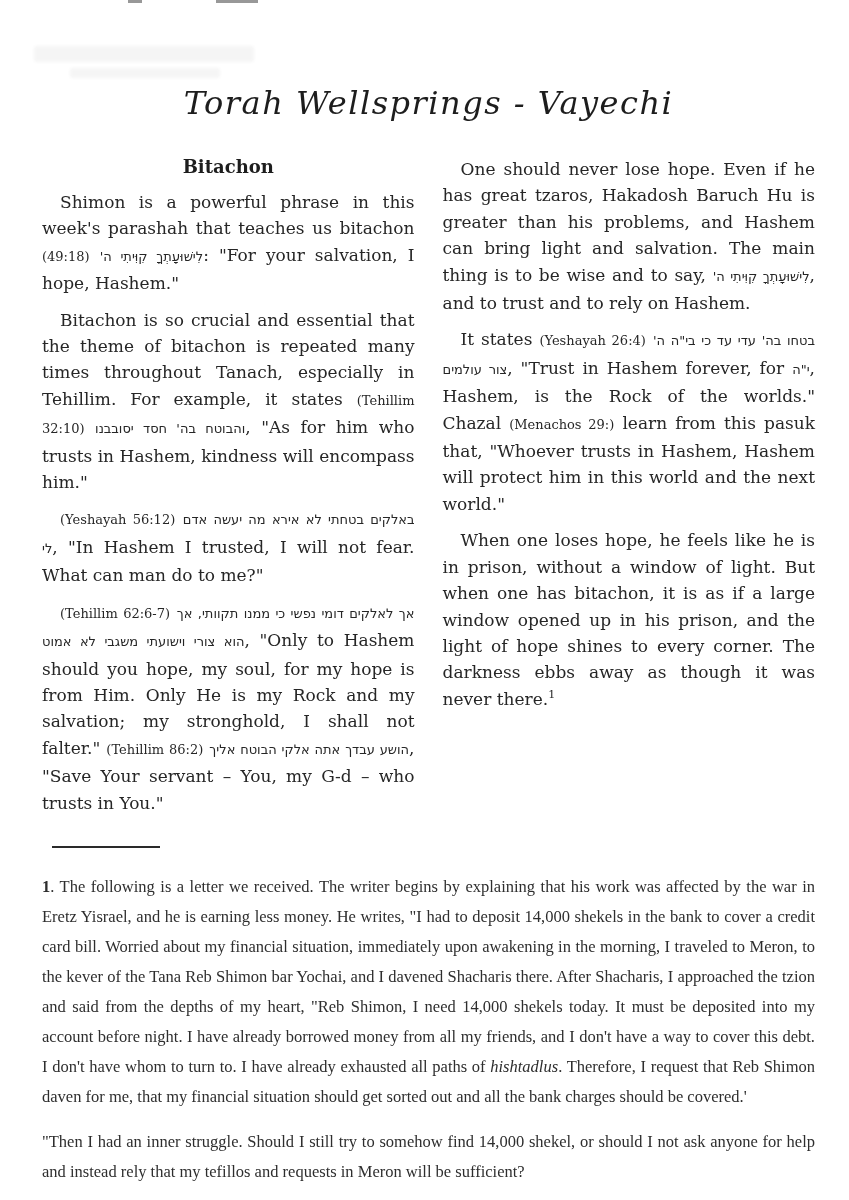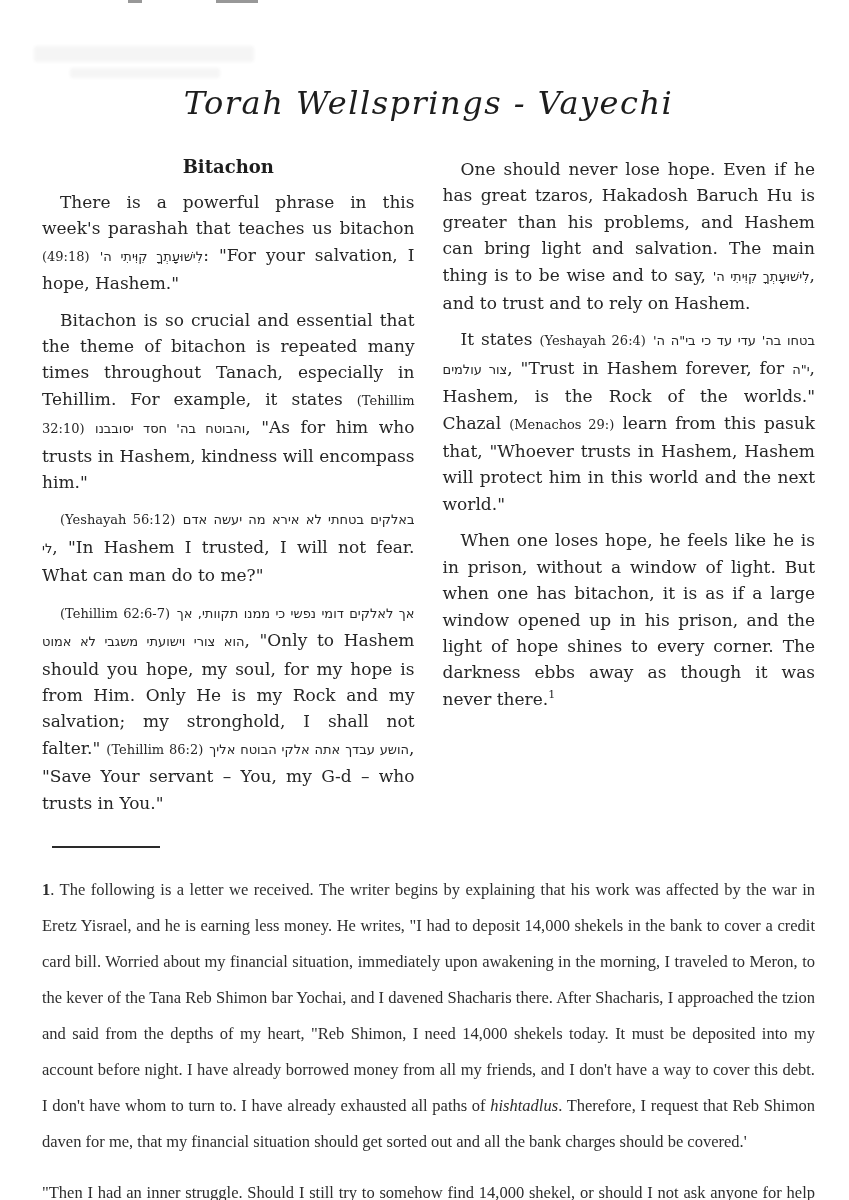--- a/index.html
+++ b/index.html
@@ -74,21 +74,21 @@
   .fn-divider{
     width:108px;
     border:none;
     border-top:2px solid #2a2a2a;
     margin:20px 0 24px 10px;
   }
   .footnote p{
     margin:0 0 15px 0;
     font-family:"Liberation Serif", serif;
     font-size:16.5px;
-    line-height:36px;
+    line-height:30px;
     text-align:justify;
     color:#2e2e2e;
   }
 </style>
 </head>
 <body>
 
 <div class="page">
   <span class="speck s1"></span>
   <span class="speck s2"></span>
@@ -96,21 +96,21 @@
       <i></i>
       <i></i>
     </div>
 
   <h1 class="title">Torah Wellsprings - Vayechi</h1>
 
   <div class="columns">
     <div class="col">
       <h2 class="colhead">Bitachon</h2>
       <div>
-          <p><span>There is a powerful phrase in this week's parashah that teaches us bitachon </span><span class="cite">(49:18)</span><span> </span><span class="heb">לִישׁוּעָתְךָ קִוִּיתִי ה'</span><span>: "For your salvation, I hope, Hashem."</span></p>
+          <p><span>Shimon is a powerful phrase in this week's parashah that teaches us bitachon </span><span class="cite">(49:18)</span><span> </span><span class="heb">לִישׁוּעָתְךָ קִוִּיתִי ה'</span><span>: "For your salvation, I hope, Hashem."</span></p>
           <p><span>Bitachon is so crucial and essential that the theme of bitachon is repeated many times throughout Tanach, especially in Tehillim. For example, it states </span><span class="cite">(Tehillim 32:10)</span><span> </span><span class="heb">והבוטח בה' חסד יסובבנו</span><span>, "As for him who trusts in Hashem, kindness will encompass him."</span></p>
           <p><span class="cite">(Yeshayah 56:12)</span><span> </span><span class="heb">באלקים בטחתי לא אירא מה יעשה אדם לי</span><span>, "In Hashem I trusted, I will not fear. What can man do to me?"</span></p>
           <p><span class="cite">(Tehillim 62:6-7)</span><span> </span><span class="heb">אך לאלקים דומי נפשי כי ממנו תקוותי, אך הוא צורי וישועתי משגבי לא אמוט</span><span>, "Only to Hashem should you hope, my soul, for my hope is from Him. Only He is my Rock and my salvation; my stronghold, I shall not falter." </span><span class="cite">(Tehillim 86:2)</span><span> </span><span class="heb">הושע עבדך אתה אלקי הבוטח אליך</span><span>, "Save Your servant – You, my G-d – who trusts in You."</span></p>
         </div>
     </div>
     <div class="col">
       <div>
           <p><span>One should never lose hope. Even if he has great tzaros, Hakadosh Baruch Hu is greater than his problems, and Hashem can bring light and salvation. The main thing is to be wise and to say, </span><span class="heb">לִישׁוּעָתְךָ קִוִּיתִי ה'</span><span>, and to trust and to rely on Hashem.</span></p>
           <p><span>It states </span><span class="cite">(Yeshayah 26:4)</span><span> </span><span class="heb">בטחו בה' עדי עד כי בי"ה ה' צור עולמים</span><span>, "Trust in Hashem forever, for </span><span class="heb">י"ה</span><span>, Hashem, is the Rock of the worlds." Chazal </span><span class="cite">(Menachos 29:)</span><span> learn from this pasuk that, "Whoever trusts in Hashem, Hashem will protect him in this world and the next world."</span></p>
           <p><span>When one loses hope, he feels like he is in prison, without a window of light. But when one has bitachon, it is as if a large window opened up in his prison, and the light of hope shines to every corner. The darkness ebbs away as though it was never there.</span><sup>1</sup></p>

